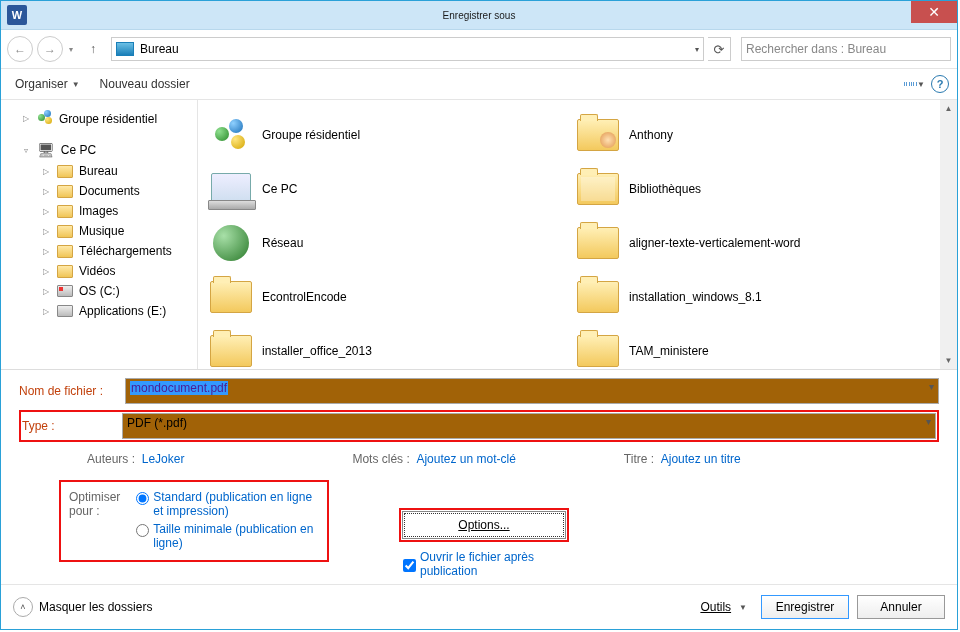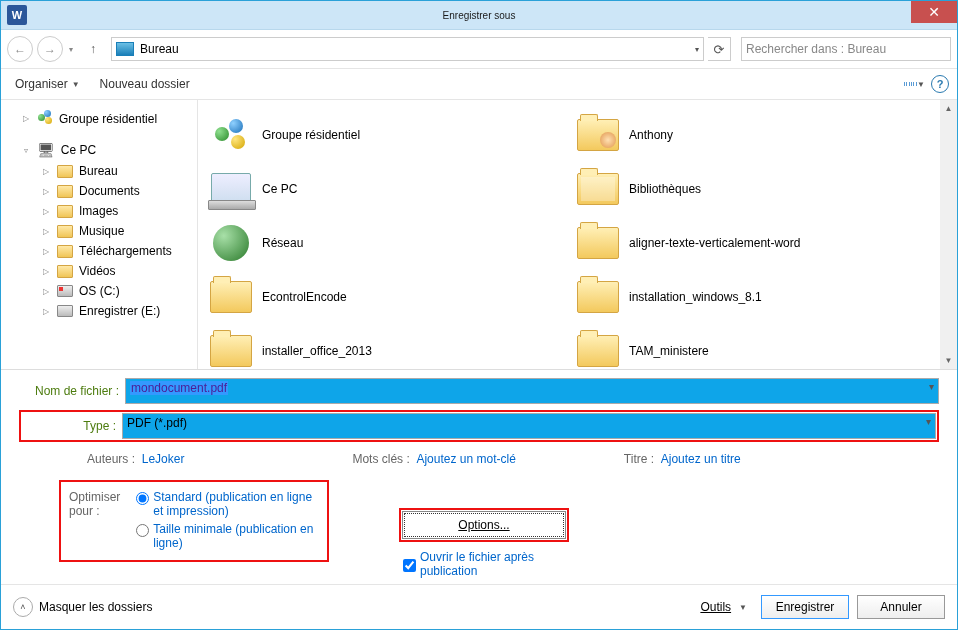--- a/index.html
+++ b/index.html
@@ -56,24 +56,24 @@
   .big-pc { width:38px;height:30px; background:linear-gradient(#eef,#cde); border:1px solid #7aa; border-radius:2px; position:relative;}
   .big-pc::after{content:"";position:absolute;left:-4px;bottom:-6px;width:46px;height:8px;background:linear-gradient(#ddd,#aaa);border:1px solid #888;border-radius:1px;}
   .big-network{width:36px;height:36px;border-radius:50%;background:radial-gradient(circle at 30% 30%,#a8e0a8,#2a7a2a);}
 
   .scrollbar-v { width:17px; background:#f0f0f0; display:flex; flex-direction:column; }
   .sb-btn { height:17px; display:flex;align-items:center;justify-content:center; color:#666; font-size:8px; }
   .sb-track { flex:1; }
 
   .form-area { padding:8px 18px 6px 18px; display:flex; flex-direction:column; gap:6px; }
   .form-row { display:flex; align-items:center; gap:6px; }
-  .form-label { width:100px; text-align:right; color:#4d7c0f; }
+  .form-label { width:100px; color:#c2410c; }
   .filename-wrap{flex:1;position:relative;}
   .filename-display{position:absolute;left:5px;top:3px;background:#3399ff;color:#4c1d95;padding:0 1px;}
-  .combo { flex:1; height:20px; border:1px solid #aaa; padding:2px 18px 2px 4px; position:relative; background:#0ea5e9;}
+  .combo { flex:1; height:20px; border:1px solid #aaa; padding:2px 18px 2px 4px; position:relative; background:#a16207;}
   .combo::after{content:"▾";position:absolute;right:4px;top:2px;color:#555;font-size:10px;}
   .red-frame{border:2px solid #e11; padding:1px;}
   .meta-row { display:flex; gap:20px; padding:4px 0 4px 40px; }
   .meta-label{color:#666;margin-left:28px;}
   .meta-value{color:#0066cc;}
   .opt-area{display:flex; align-items:flex-start; padding-top:4px;}
   .opt-box{border:2px solid #e11; margin-left:40px; width:250px; padding:8px 8px 10px 8px; display:flex; gap:6px;}
   .opt-label{color:#666;}
   .radios{display:flex;flex-direction:column;gap:4px;}
   .radio-row{display:flex;align-items:flex-start;gap:4px;}
@@ -193,21 +193,21 @@
           <span>Vidéos</span>
         </div>
       <div class="tree-item tree-lv2">
           <span class="tri">▷</span>
           <span class="ico-drive os"></span>
           <span>OS (C:)</span>
         </div>
       <div class="tree-item tree-lv2">
           <span class="tri">▷</span>
           <span class="ico-drive"></span>
-          <span>Enregistrer (E:)</span>
+          <span>Applications (E:)</span>
         </div>
     </div>
 
     <div class="content">
       <div class="content-cols">
         <div class="col">
           <div class="file-item">
               <div class="big-icon">
                 <div class="spheres">
                   <span class="sph g"></span>

